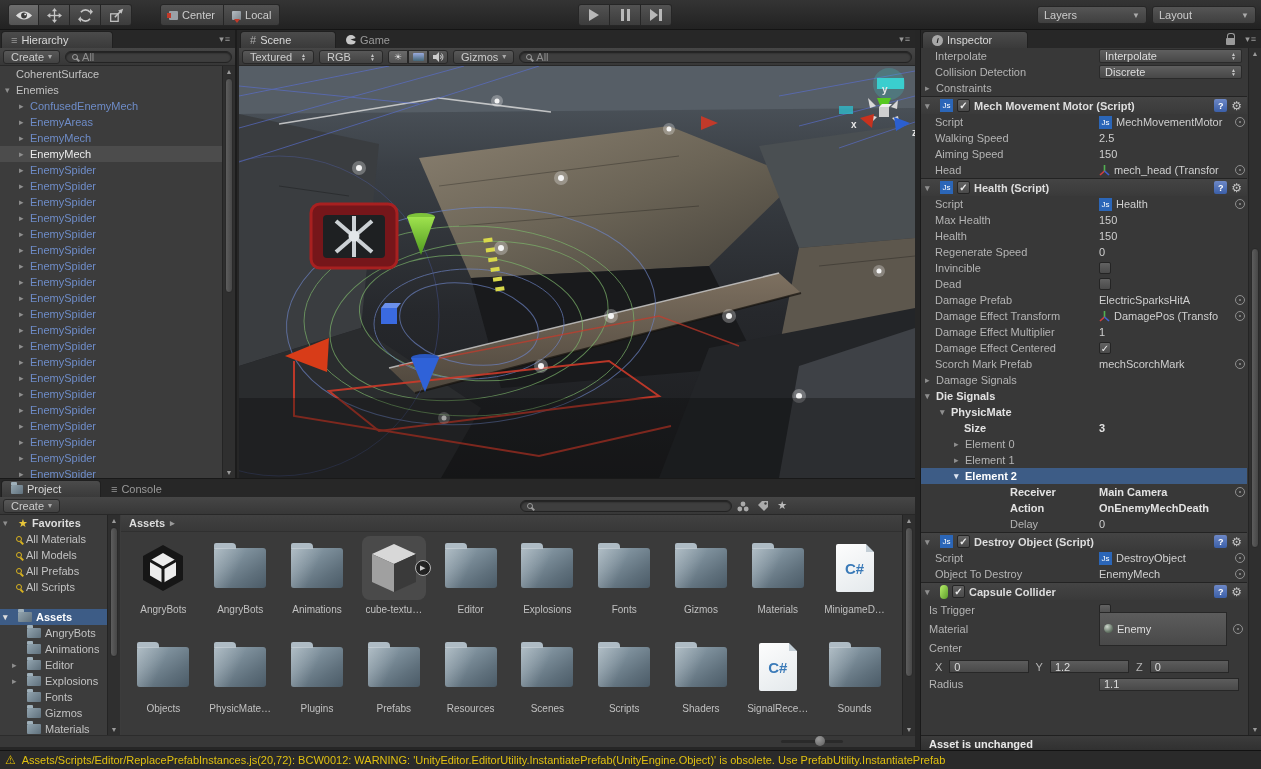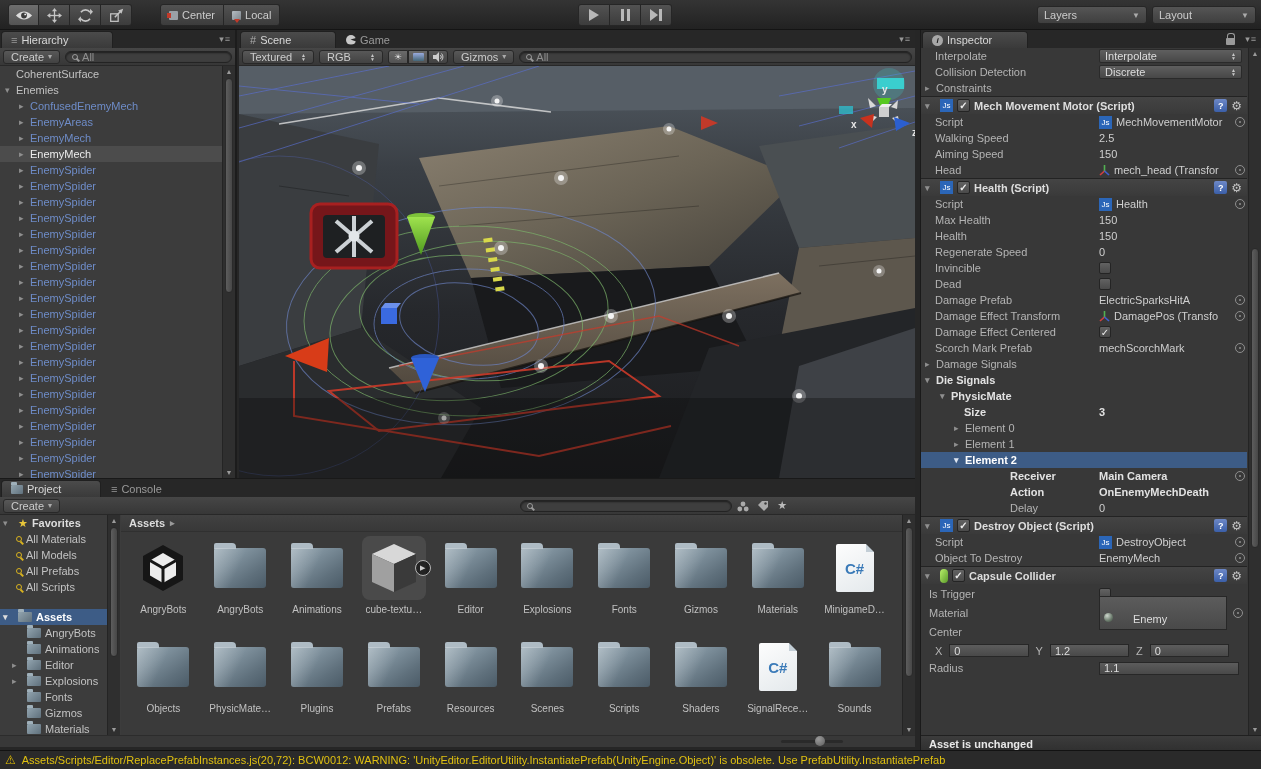--- a/index.html
+++ b/index.html
@@ -105,21 +105,21 @@
   .ir.selrow .left{color:#fff}
   .pick{margin-left:auto;flex:none;width:10px;height:10px;border:1px solid #8f8f8f;border-radius:50%;position:relative}
   .pick::after{content:"";position:absolute;inset:3px;background:#8f8f8f;border-radius:50%}
   .cb{width:12px;height:12px;background:linear-gradient(#626262,#4a4a4a);border:1px solid #242424;border-radius:2px;display:flex;align-items:center;justify-content:center;font-size:10px;color:#eee;flex:none}
   .dd{flex:1;height:14px;margin-right:3px;background:linear-gradient(#5f5f5f,#474747);border:1px solid #2a2a2a;border-radius:2px;display:flex;align-items:center;padding:0 5px;color:#ddd}
   .hdr{height:18px;display:flex;align-items:center;gap:4px;padding:0 5px 0 4px;border-top:1px solid #232323;background:linear-gradient(#444,#3a3a3a);font-weight:bold;color:#dedede;white-space:nowrap}
   .jsb{width:13px;height:13px;background:#2b66b8;border-radius:0;color:#fff;font-weight:normal;font-size:8px;display:inline-flex;align-items:center;justify-content:center;flex:none}
   .hlp{margin-left:auto;width:13px;height:13px;background:linear-gradient(#6d88c7,#3b5fa8);border-radius:2px;color:#fff;font-size:9px;font-weight:bold;display:flex;align-items:center;justify-content:center;flex:none}
   .gear{color:#c4c4c4;font-size:12px;font-weight:normal;flex:none}
   .capic{width:8px;height:14px;border-radius:4px;background:linear-gradient(120deg,#b9f06a,#5a9a2a);flex:none}
-  .matfield{flex:1;height:13px;background:linear-gradient(#5c5c5c,#494949);border:1px solid #272727;display:flex;gap:20px;padding:16px 4px;color:#ddd}
+  .matfield{flex:1;height:13px;background:linear-gradient(#5c5c5c,#494949);border:1px solid #272727;display:flex;align-items:center;gap:4px;padding:16px 4px;color:#ddd}
   .sphere{width:9px;height:9px;border-radius:50%;background:radial-gradient(circle at 35% 30%,#cdd6cd,#69796a 60%,#3e493f);flex:none}
   .nf{height:13px;background:linear-gradient(#5c5c5c,#494949);border:1px solid #272727;display:flex;align-items:center;padding:0 4px;color:#ddd}
   .xyzrow{display:flex;align-items:center;height:19px;gap:7px;padding:0 18px 0 14px;color:#b4b4b4}
   .xyzrow .nf{flex:1}
   .caprow{height:19px}
   #anote{position:absolute;left:0;right:0;bottom:0;height:17px;background:linear-gradient(#3c3c3c,#2f2f2f);border-top:1px solid #202020;display:flex;align-items:center;padding-left:8px;font-weight:bold;color:#e8e8e8}
   .infoic{width:11px;height:11px;border-radius:50%;background:#a8a8a8;color:#222;font-size:8px;font-weight:bold;display:flex;align-items:center;justify-content:center;font-style:italic}
   .lock{width:9px;height:7px;background:#9a9a9a;border-radius:1px;position:relative;margin-top:4px}
   .lock::before{content:"";position:absolute;top:-5px;left:1px;width:6px;height:5px;border:1.5px solid #9a9a9a;border-bottom:none;border-radius:3px 3px 0 0}
   
@@ -989,20 +989,24 @@
           <svg width="11" height="11">
             <line x1="5.5" y1="6" x2="5.5" y2="0" stroke="#52b152" stroke-width="1.6"></line>
             <line x1="5.5" y1="6" x2="1" y2="10" stroke="#d04040" stroke-width="1.6"></line>
             <line x1="5.5" y1="6" x2="10" y2="10" stroke="#4060d0" stroke-width="1.6"></line>
           </svg>
           <span>DamagePos (Transfo</span>
           <span class="pick"></span>
         </span>
       </div>
     <div class="ir">
+        <span class="left">Damage Effect Multiplier</span>
+        <span class="right">1</span>
+      </div>
+    <div class="ir">
         <span class="left">Damage Effect Centered</span>
         <span class="right">
           <span class="cb">✓</span>
         </span>
       </div>
     <div class="ir">
         <span class="left">Scorch Mark Prefab</span>
         <span class="right">
           <span>mechScorchMark</span>
           <span class="pick"></span>

